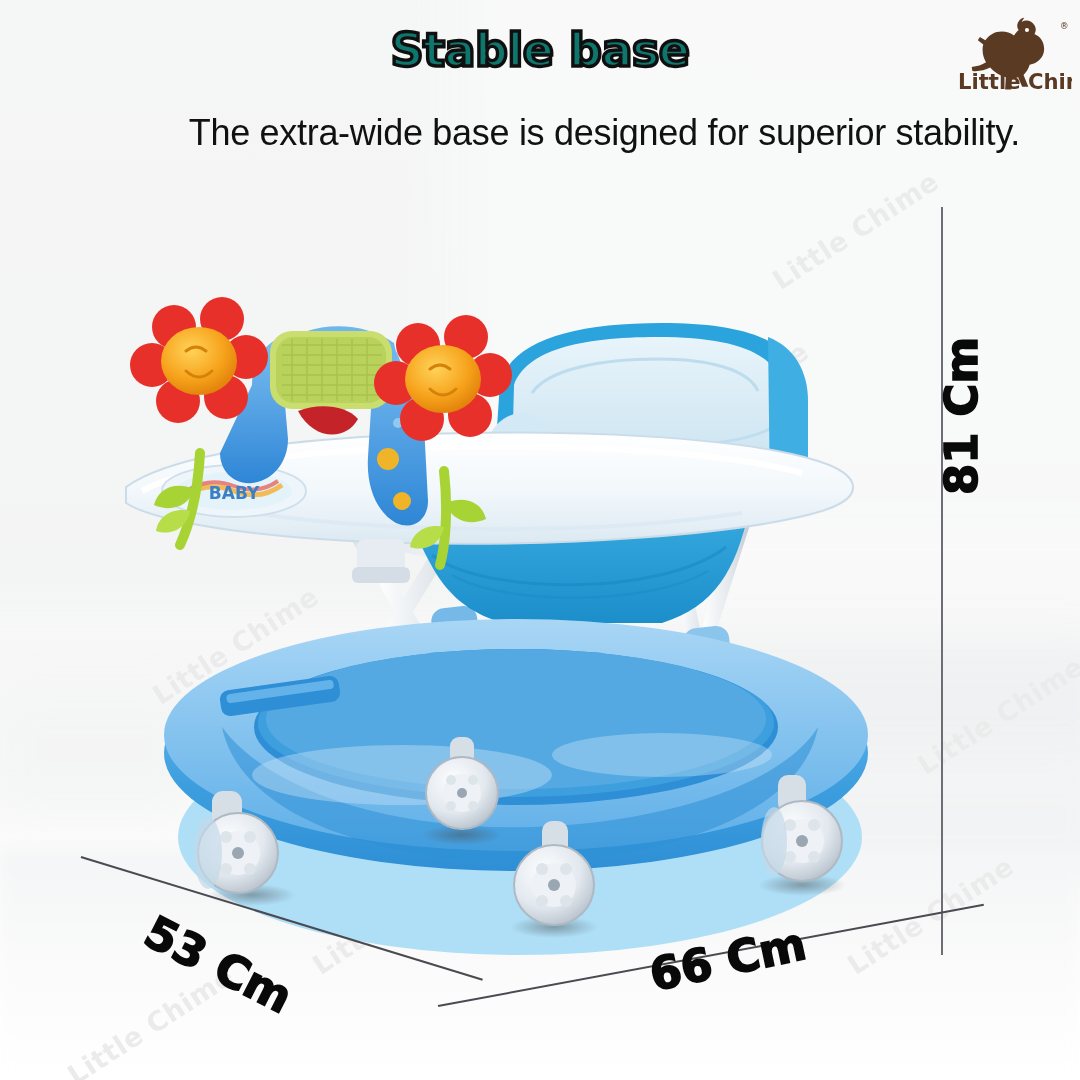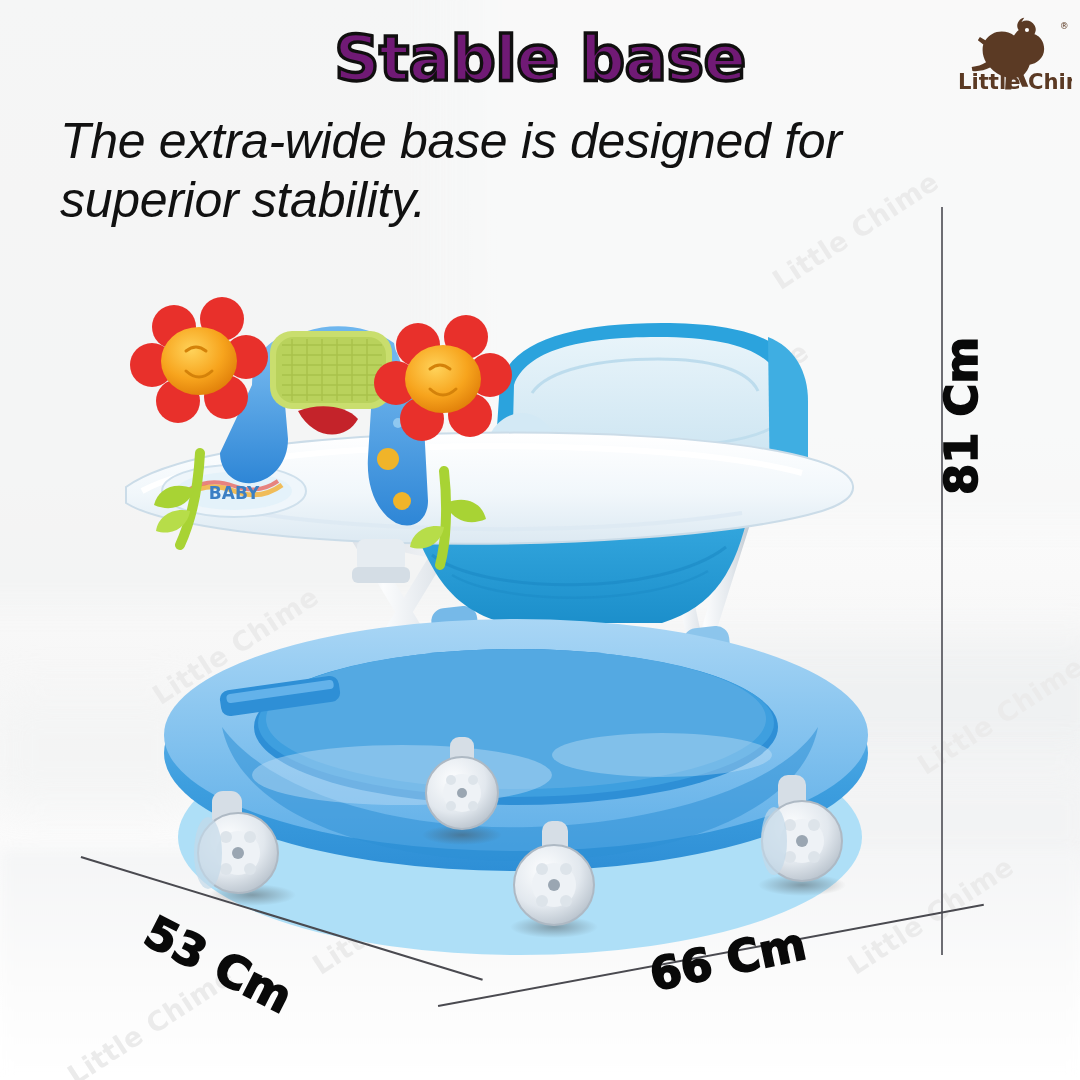--- a/index.html
+++ b/index.html
@@ -22,30 +22,29 @@
     position:absolute;color:#ebebeb;font-size:27px;font-weight:700;
     font-family:"DejaVu Sans",sans-serif;letter-spacing:.6px;
     white-space:nowrap;transform-origin:center;pointer-events:none;
     user-select:none;
   }
 
   
   .headline{
     position:absolute;left:0;right:0;top:26px;text-align:center;
     font-family:"DejaVu Sans",sans-serif;
-    font-weight:700;font-size:63px;line-height:1.05;color:#701a75;
+    font-weight:700;font-size:46px;line-height:1.05;color:#0f766e;
     letter-spacing:-.5px;
     -webkit-text-stroke:3.4px #100f0f;
   }
   .subhead{
-    position:absolute;left:60px;right:60px;top:112px;text-align:left;
+    position:absolute;left:60px;right:60px;top:112px;text-align:right;
     font-family:"Liberation Sans Narrow","Liberation Sans",sans-serif;
-    font-weight:400;font-size:50px;line-height:1.18;color:#111;
+    font-weight:400;font-size:36px;line-height:1.18;color:#111;
     letter-spacing:-.3px;
-    font-style:italic;
   }
 
   
   .logo{position:absolute;right:8px;top:14px;width:116px;height:84px;}
   .logo svg{display:block;}
 
   
   .dimline{position:absolute;background:#6d6d73;}
   .v-line{left:941px;top:207px;width:1.6px;height:748px;}
   .diag{position:absolute;height:1.5px;background:#4a4a50;transform-origin:0 50%;}

